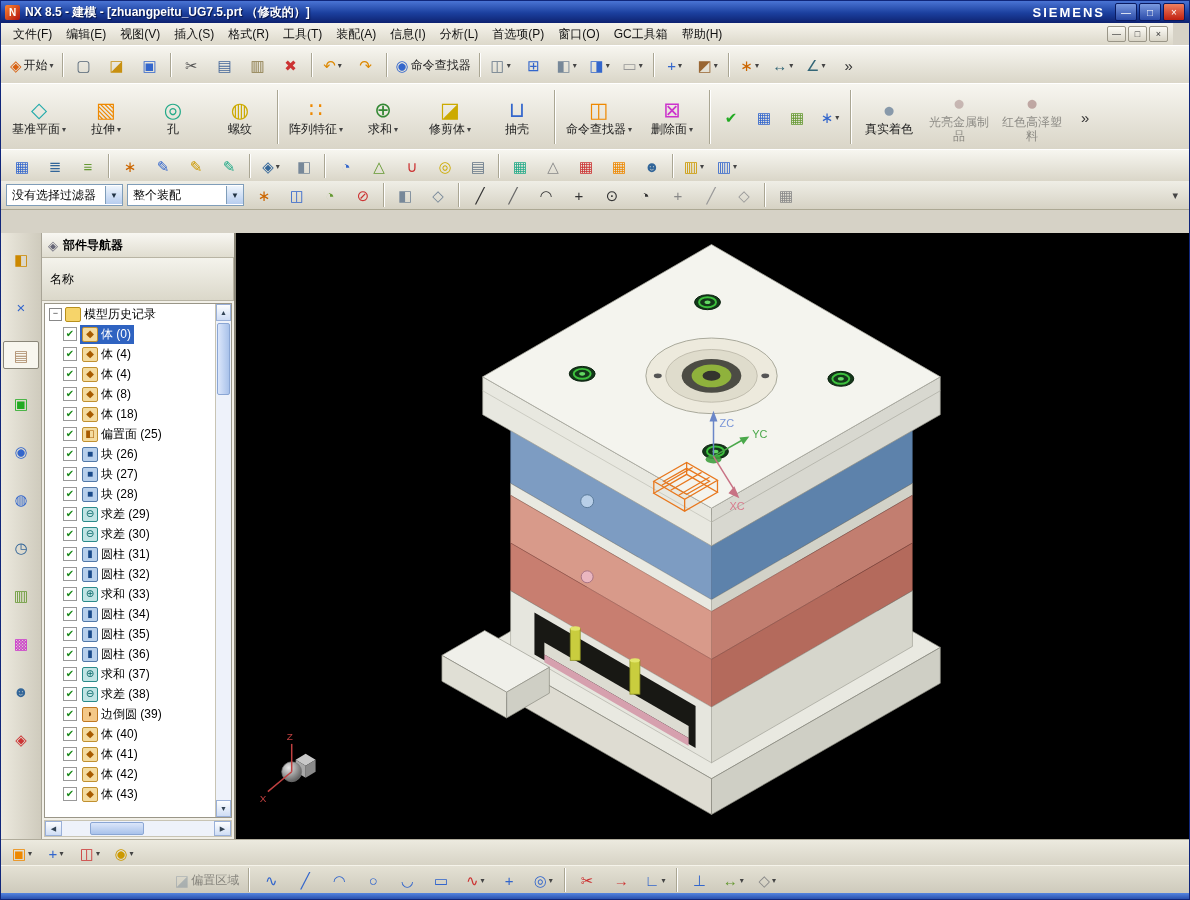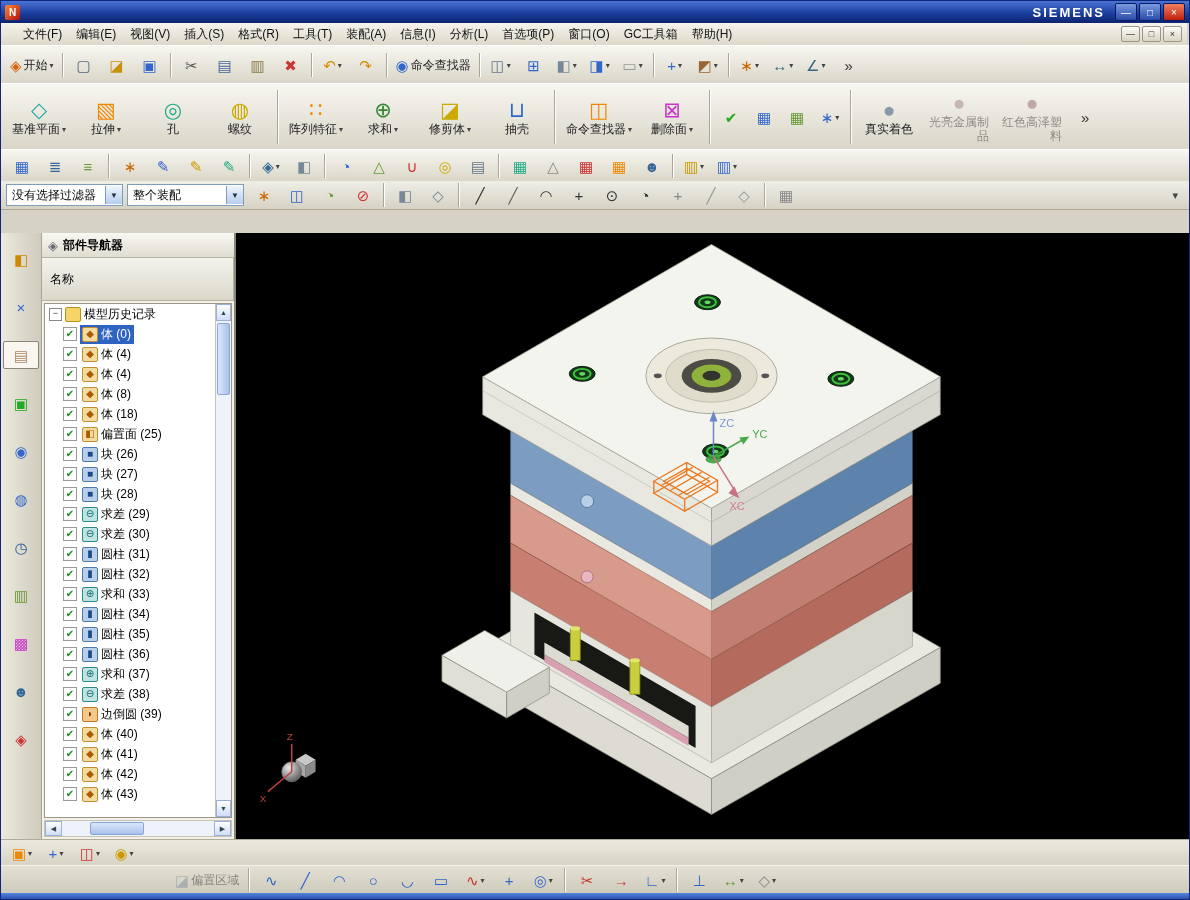--- a/index.html
+++ b/index.html
@@ -6,39 +6,39 @@
   .win{position:relative;width:1190px;height:900px;background:#d6d2c6;font-family:"Liberation Sans","DejaVu Sans",sans-serif;font-size:12px;overflow:hidden;border:1px solid #10267a;box-sizing:border-box;}
   
   .titlebar{position:absolute;top:0;left:0;right:0;height:22px;background:linear-gradient(180deg,#4a74d4 0%,#1b3f9e 55%,#0e2270 100%);display:flex;align-items:center;color:#fff;padding:0 4px;}
   .app-icon{width:15px;height:15px;background:linear-gradient(135deg,#ff8830,#b01010);border-radius:2px;color:#fff;font-weight:bold;font-size:10px;display:flex;align-items:center;justify-content:center;margin-right:5px;flex:none;}
   .title-text{font-weight:bold;white-space:nowrap;text-shadow:1px 1px 1px #071240;}
   .brand{margin-left:auto;font-weight:bold;letter-spacing:2px;font-size:13px;margin-right:10px;}
   .winbtns{display:flex;gap:2px;}
   .wbtn{width:20px;height:16px;display:flex;align-items:center;justify-content:center;font-size:10px;color:#fff;background:linear-gradient(#7a9ae0,#2a4aa8);border:1px solid #0a1a60;border-radius:2px;}
   .wbtn.close{background:linear-gradient(#f08060,#c02010);}
   
-  .menubar{position:absolute;top:22px;left:0;right:2px;height:22px;background:linear-gradient(#f6f4ec,#dcd8ca);border-bottom:1px solid #b4b0a0;display:flex;align-items:center;padding-left:15px;gap:44px;}
+  .menubar{position:absolute;top:22px;left:0;right:16px;height:22px;background:linear-gradient(#f6f4ec,#dcd8ca);border-bottom:1px solid #b4b0a0;display:flex;align-items:center;padding-left:5px;gap:44px;}
   .menu-item{padding:3px 7px;color:#111;white-space:nowrap;}
   .mdibtns{margin-left:auto;margin-right:5px;display:flex;gap:2px;}
   .mbtn{width:17px;height:14px;display:flex;align-items:center;justify-content:center;font-size:9px;color:#333;background:linear-gradient(#fcfbf6,#d8d4c6);border:1px solid #9a9688;border-radius:2px;}
   
   .tbrow{position:absolute;left:0;right:0;background:linear-gradient(#f7f6f0,#d9d5c7);border-top:1px solid #fff;border-bottom:1px solid #aca894;display:flex;align-items:center;padding:0 5px;gap:1px;}
   #tb1{top:44px;height:38px;}
   #tb2{top:82px;height:66px;}
   #tb3{top:148px;height:32px;}
   .tbtn{height:26px;min-width:24px;display:flex;align-items:center;justify-content:center;padding:0 3px;gap:2px;border:1px solid transparent;border-radius:2px;}
   .tbtn .glyph{font-size:15px;line-height:1;}
   .tbtn .lbl{font-size:12px;color:#222;white-space:nowrap;}
   .dd{font-size:8px;color:#444;}
   .tsep{width:1px;height:24px;background:#aaa693;border-right:1px solid #fff;margin:0 3px;flex:none;}
   .tsep.tall{height:54px;}
   .fbtn{display:flex;flex-direction:column;align-items:center;justify-content:center;min-width:54px;height:60px;padding:1px 5px;border:1px solid transparent;border-radius:2px;}
   .fbtn .glyph{font-size:21px;line-height:1.1;}
   .flrow{display:flex;align-items:center;gap:2px;margin-top:2px;}
-  .flabel{font-size:12px;color:#222;max-width:60px;text-align:right;line-height:1.1;}
+  .flabel{font-size:12px;color:#222;max-width:60px;text-align:center;line-height:1.1;}
   .disabled{opacity:.45;}
   
   .selbar{position:absolute;top:180px;left:0;right:0;height:28px;background:linear-gradient(#efeee6,#d6d2c4);border-bottom:1px solid #aca894;display:flex;align-items:center;padding:0 5px;gap:4px;}
   .xpdd{display:flex;align-items:center;height:20px;background:#fff;border:1px solid #7f9db9;}
   .xpdd .val{padding:0 5px;min-width:88px;white-space:nowrap;}
   .xpdd .arrow{width:16px;height:18px;background:linear-gradient(#eef5fc,#b7cdef);border-left:1px solid #7f9db9;display:flex;align-items:center;justify-content:center;font-size:8px;color:#234;}
   .selicons{display:flex;align-items:center;gap:1px;}
   .selbar-more{margin-left:auto;padding-right:6px;font-size:11px;color:#444;}
   
   .statusbar{position:absolute;top:208px;left:0;right:0;height:24px;background:linear-gradient(#e9e6db,#d2cec0);border-bottom:1px solid #a8a496;display:flex;align-items:center;justify-content:center;font-weight:bold;color:#111;}
@@ -81,20 +81,21 @@
   .botB{position:absolute;left:0;right:0;top:864px;height:28px;background:linear-gradient(#e4e1d4,#cdc9bb);border-top:1px solid #f5f3ea;display:flex;align-items:center;padding-left:170px;gap:2px;}
   .botstrip{position:absolute;left:0;right:0;top:892px;height:8px;background:linear-gradient(180deg,#5585e0,#1c3f9c);}
 </style>
 </head>
 <body>
 
 <div class="win">
 
   <div class="titlebar">
     <div class="app-icon">N</div>
+    <div class="title-text">NX 8.5 - 建模 - [zhuangpeitu_UG7.5.prt （修改的）]</div>
     <div class="brand">SIEMENS</div>
     <div class="winbtns" id="winbtns">
         <div class="wbtn">—</div>
         <div class="wbtn">□</div>
         <div class="wbtn close">×</div>
       </div>
   </div>
 
   <div class="menubar">
     <div id="menus" style="display:flex;align-items:center;">

